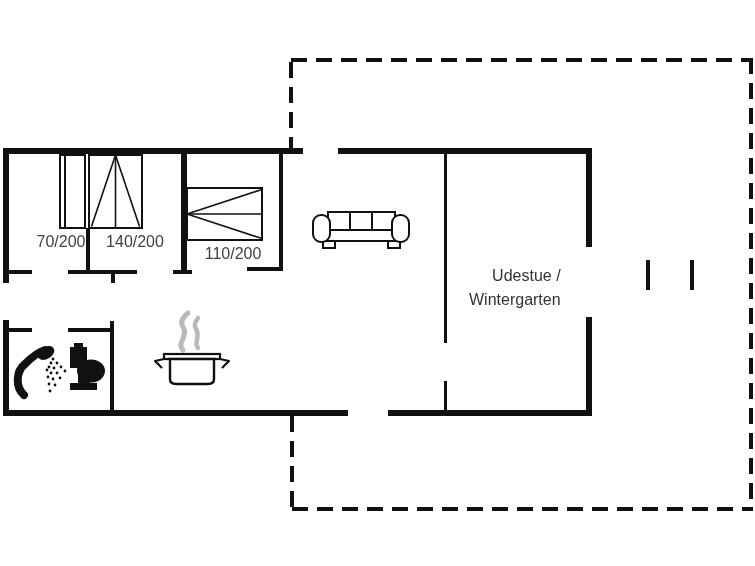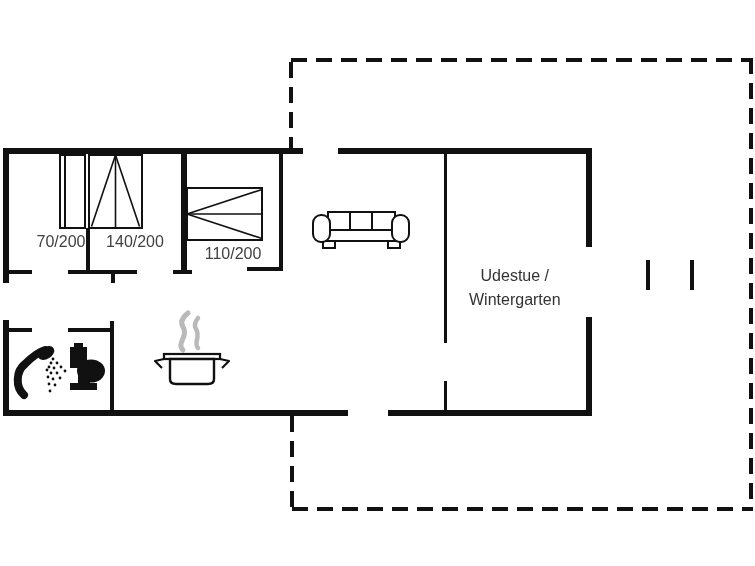--- a/index.html
+++ b/index.html
@@ -6,21 +6,21 @@
   .plan{position:relative;width:755px;height:566px;background:var(--bg,#fff);overflow:hidden;
         font-family:"Liberation Sans",sans-serif;}
   .wall{position:absolute;background:var(--wall,#111);}
   .dash-h{position:absolute;height:4px;
           background:repeating-linear-gradient(90deg,var(--wall,#111) 0 16px,transparent 16px 25px);}
   .dash-v{position:absolute;width:4px;
           background:repeating-linear-gradient(180deg,var(--wall,#111) 0 16px,transparent 16px 25px);}
   .lbl{position:absolute;font-size:16px;line-height:17px;color:var(--label,#414141);
        text-align:center;white-space:nowrap;}
   .room-lbl{position:absolute;font-size:16px;line-height:24px;color:var(--roomlabel,#333);
-            text-align:center;white-space:nowrap;}
+            text-align:right;white-space:nowrap;}
   svg.furniture{position:absolute;left:0;top:0;}
   .stroke{stroke:var(--wall,#111);fill:none;}
   .white-fill{stroke:var(--wall,#111);fill:var(--bg,#fff);}
   .black-fill{fill:var(--wall,#111);stroke:none;}
   .steam-stroke{stroke:var(--steam,#b9b9b9);fill:none;}
 </style>
 </head>
 <body>
 
 <div class="plan">

